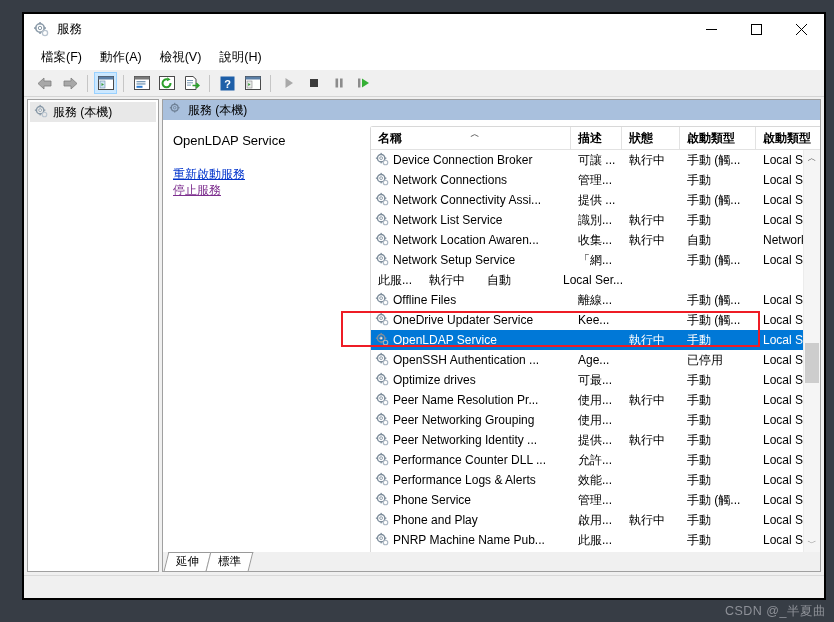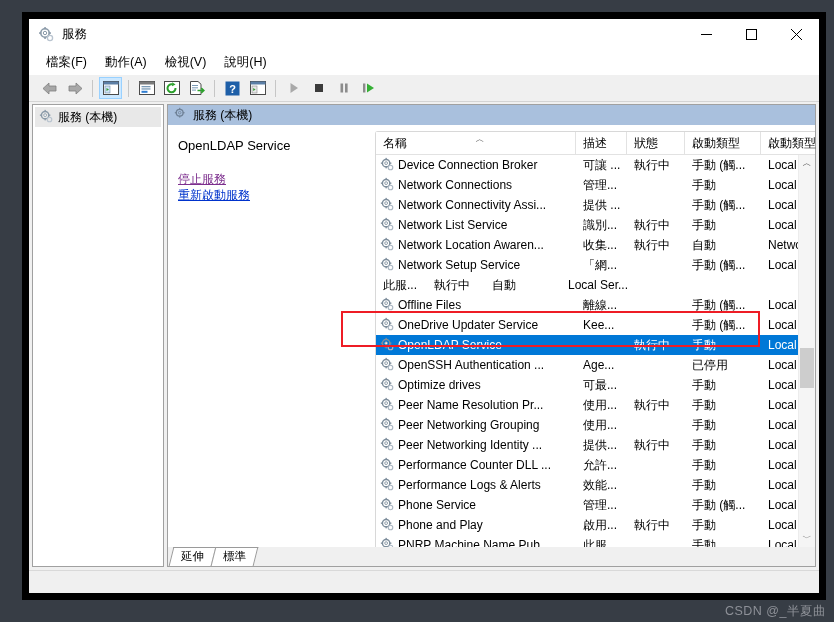--- a/index.html
+++ b/index.html
@@ -10,21 +10,21 @@
     overflow: hidden;
   }
 
   #desktop { position: relative; width: 834px; height: 622px; }
 
   
   #window {
     position: absolute; left: 22px; top: 12px;
     width: 804px; height: 588px;
     background: #f0f0f0;
-    border: 7px solid #000000;
+    border: 2px solid #000000;
     display: flex; flex-direction: column;
   }
 
   
   .titlebar {
     height: 30px; background: #ffffff;
     display: flex; align-items: center;
     flex: 0 0 30px;
   }
   .title-icon { margin-left: 9px; margin-right: 8px; width: 16px; height: 16px; }
@@ -119,21 +119,21 @@
     border-top: 1px solid #d8d8d8;
     margin-top: 6px;
     background: #fff;
     min-width: 0;
     border-top-left-radius: 3px;
   }
 
   .list-header {
     display: flex; height: 23px; flex: 0 0 23px;
     border-bottom: 1px solid #e2e2e2;
-    background: #fff; font-size: 12px;
+    background: #fff; font-size: 12px; font-weight: bold;
   }
   .hcell {
     display: flex; align-items: center;
     padding-left: 7px; position: relative;
     border-right: 1px solid #e2e2e2;
     color: #000; overflow: hidden; white-space: nowrap;
   }
   .hcell .caret {
     position: absolute; left: 50%; top: 1px;
     font-size: 9px; color: #5a5a5a;
@@ -385,22 +385,22 @@
               </g>
             </svg>
           </span>
           <span>服務 (本機)</span>
         </div>
 
         <div class="pane-split">
 
           <div class="detail-col">
             <div class="detail-title">OpenLDAP Service</div>
+            <a class="detail-link">重新啟動服務</a>
             <a class="detail-link visited">停止服務</a>
-            <a class="detail-link">重新啟動服務</a>
           </div>
 
           <div class="list-col">
             <div class="list-header" id="list-header">
                 <div class="hcell" style="width: 200px; flex: 0 0 200px;">
                   <span>名稱</span>
                   <span class="caret">︿</span>
                 </div>
                 <div class="hcell" style="width: 51px; flex: 0 0 51px;">
                   <span>描述</span>

